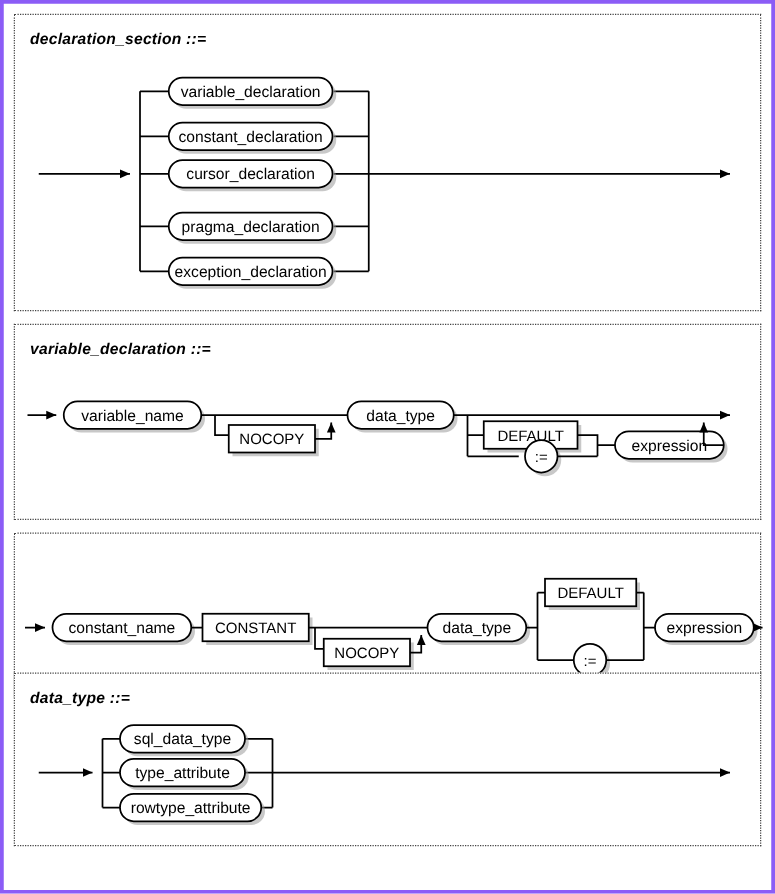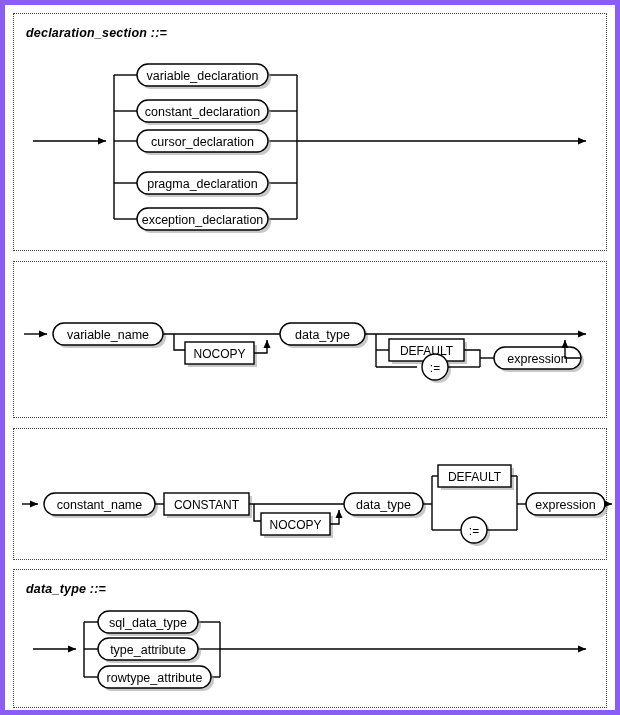--- a/index.html
+++ b/index.html
@@ -8,21 +8,21 @@
     background: #ffffff;
   }
   body {
     font-family: "Liberation Sans", sans-serif;
   }
   #page {
     position: relative;
     width: 620px;
     height: 715px;
     background: #ffffff;
-    border: 5px solid #8b5cf6;
+    border: 3px solid #8b5cf6;
     box-sizing: border-box;
     overflow: hidden;
   }
   .panel {
     position: absolute;
     left: 8px;
     right: 8px;
     border: 1px dotted #444444;
     box-sizing: border-box;
     background: #ffffff;
@@ -125,20 +125,21 @@
       <rect class="shape" x="123" y="158" width="131" height="22" rx="11" ry="11"></rect>
       <text class="term" x="188.5" y="173.5" text-anchor="middle">pragma_declaration</text>
 
       <rect class="shadow" x="126" y="197" width="131" height="22" rx="11" ry="11"></rect>
       <rect class="shape" x="123" y="194" width="131" height="22" rx="11" ry="11"></rect>
       <text class="term" x="188.5" y="209.5" text-anchor="middle">exception_declaration</text>
     </svg>
   </div>
 
   <div class="panel" style="top:256px; height:157px;">
+    <div class="panel-title">variable_declaration ::=</div>
 
     <svg class="diagram" width="604" height="157" viewBox="0 0 604 157">
       <defs>
         <marker id="ah2" markerWidth="9" markerHeight="9" refX="8" refY="4.5" orient="auto" markerUnits="userSpaceOnUse">
           <path d="M0,1 L8,4.5 L0,8 z" fill="#000000"></path>
         </marker>
       </defs>
 
       <path class="ln" d="M10,72 L33,72" marker-end="url(#ah2)"></path>
 
@@ -236,21 +237,21 @@
       <path class="ln" d="M503,75 L512,75"></path>
 
       <rect class="shadow" x="515" y="67" width="79" height="22" rx="11" ry="11"></rect>
       <rect class="shape" x="512" y="64" width="79" height="22" rx="11" ry="11"></rect>
       <text class="term" x="551.5" y="79.5" text-anchor="middle">expression</text>
 
       <path class="ln" d="M591,75 L598,75" marker-end="url(#ah3)"></path>
     </svg>
   </div>
 
-  <div class="panel" style="top:564px; height:139px;">
+  <div class="panel" style="top:535px; height:139px;">
     <div class="panel-title">data_type ::=</div>
 
     <svg class="diagram" width="604" height="139" viewBox="0 0 604 139">
       <defs>
         <marker id="ah4" markerWidth="9" markerHeight="9" refX="8" refY="4.5" orient="auto" markerUnits="userSpaceOnUse">
           <path d="M0,1 L8,4.5 L0,8 z" fill="#000000"></path>
         </marker>
       </defs>
 
       <path class="ln" d="M19,79 L62,79" marker-end="url(#ah4)"></path>

